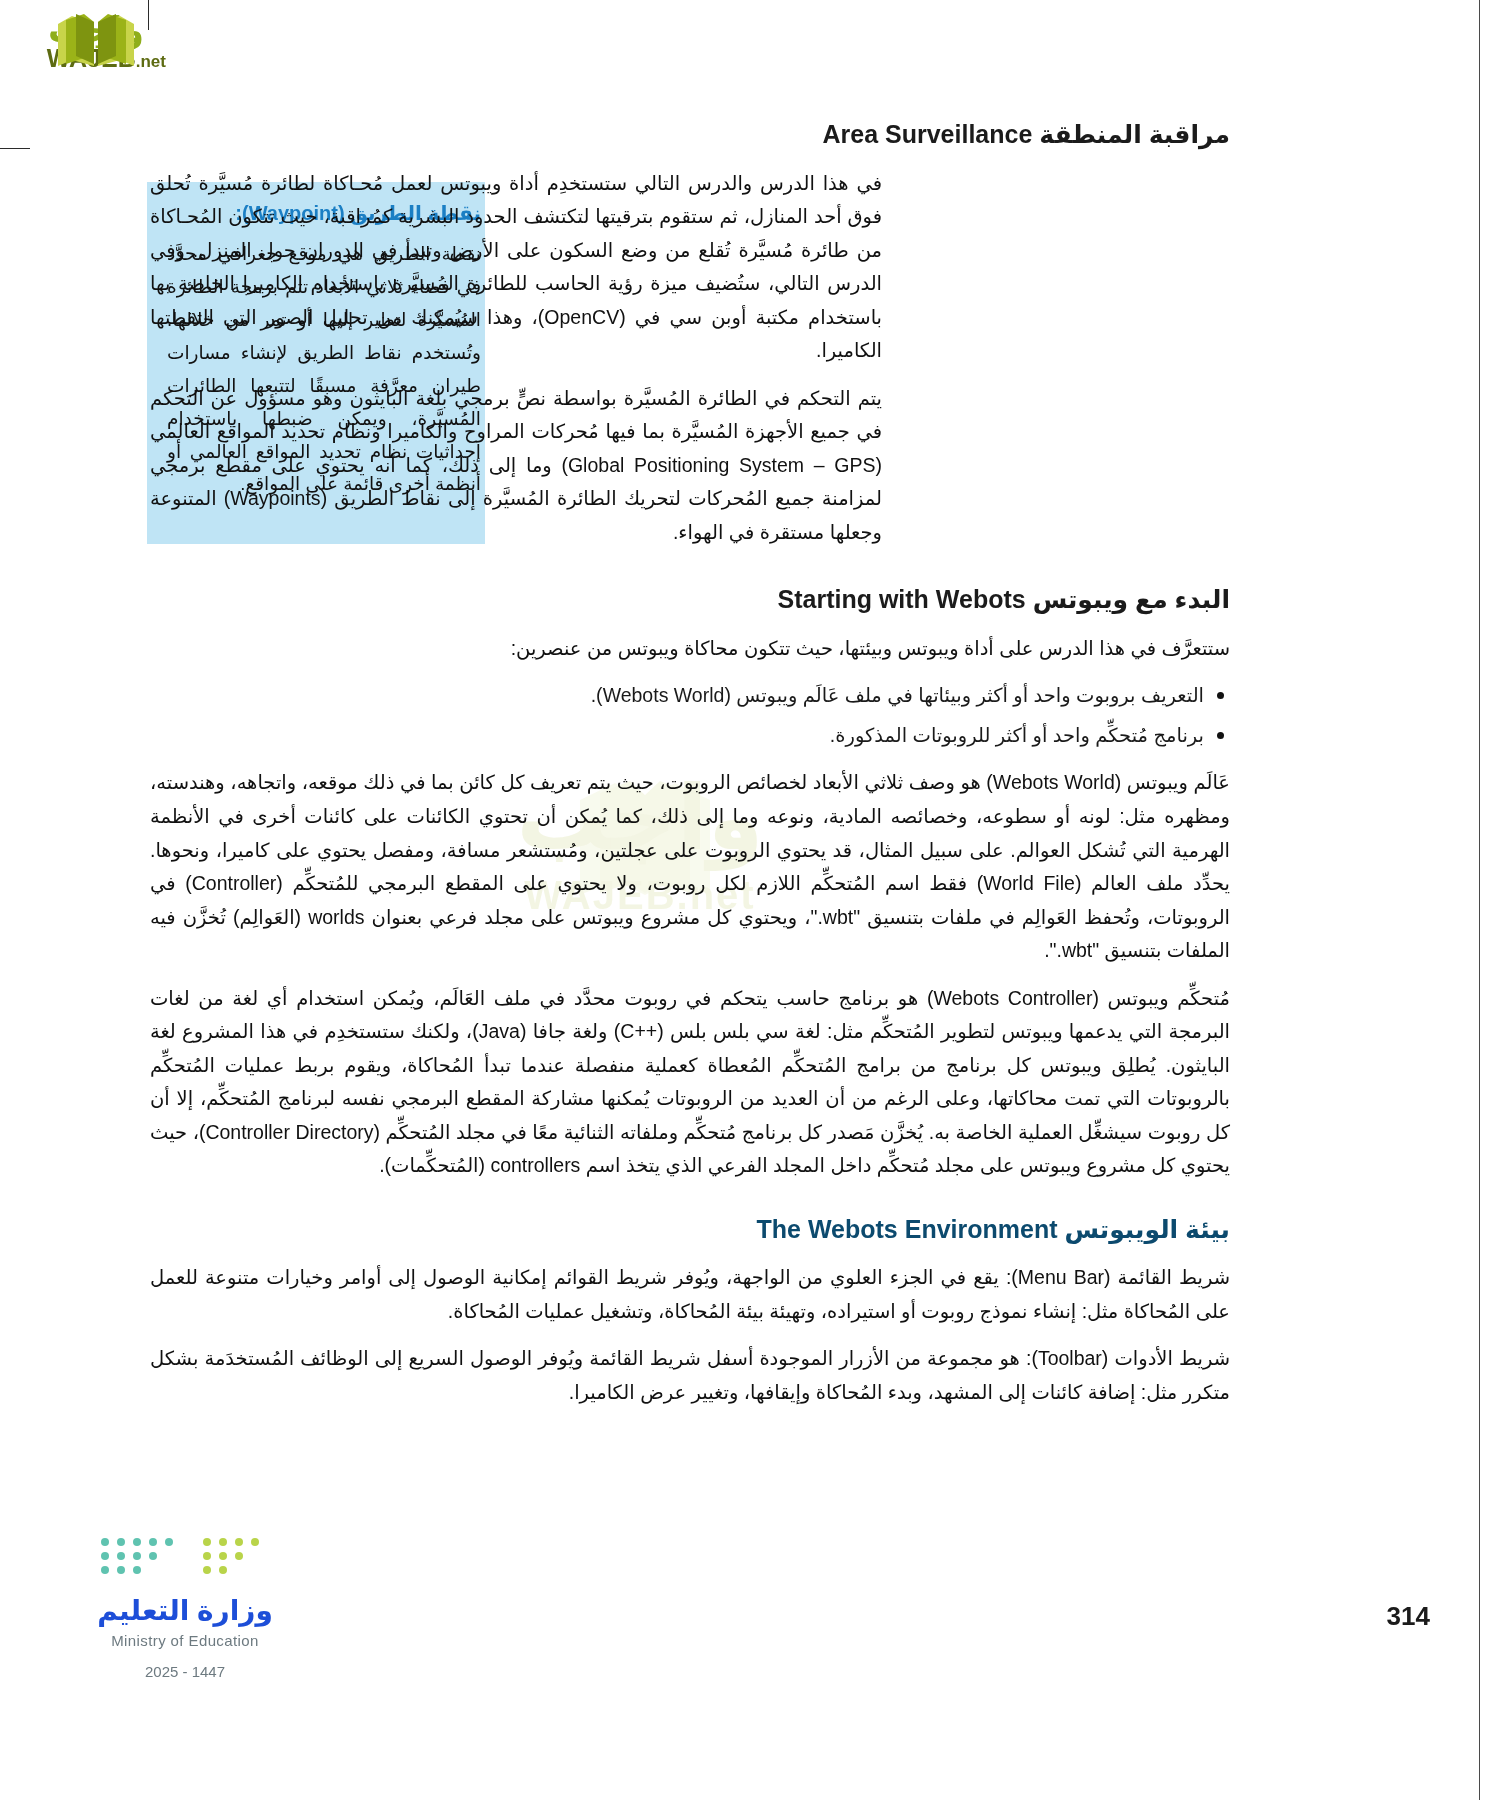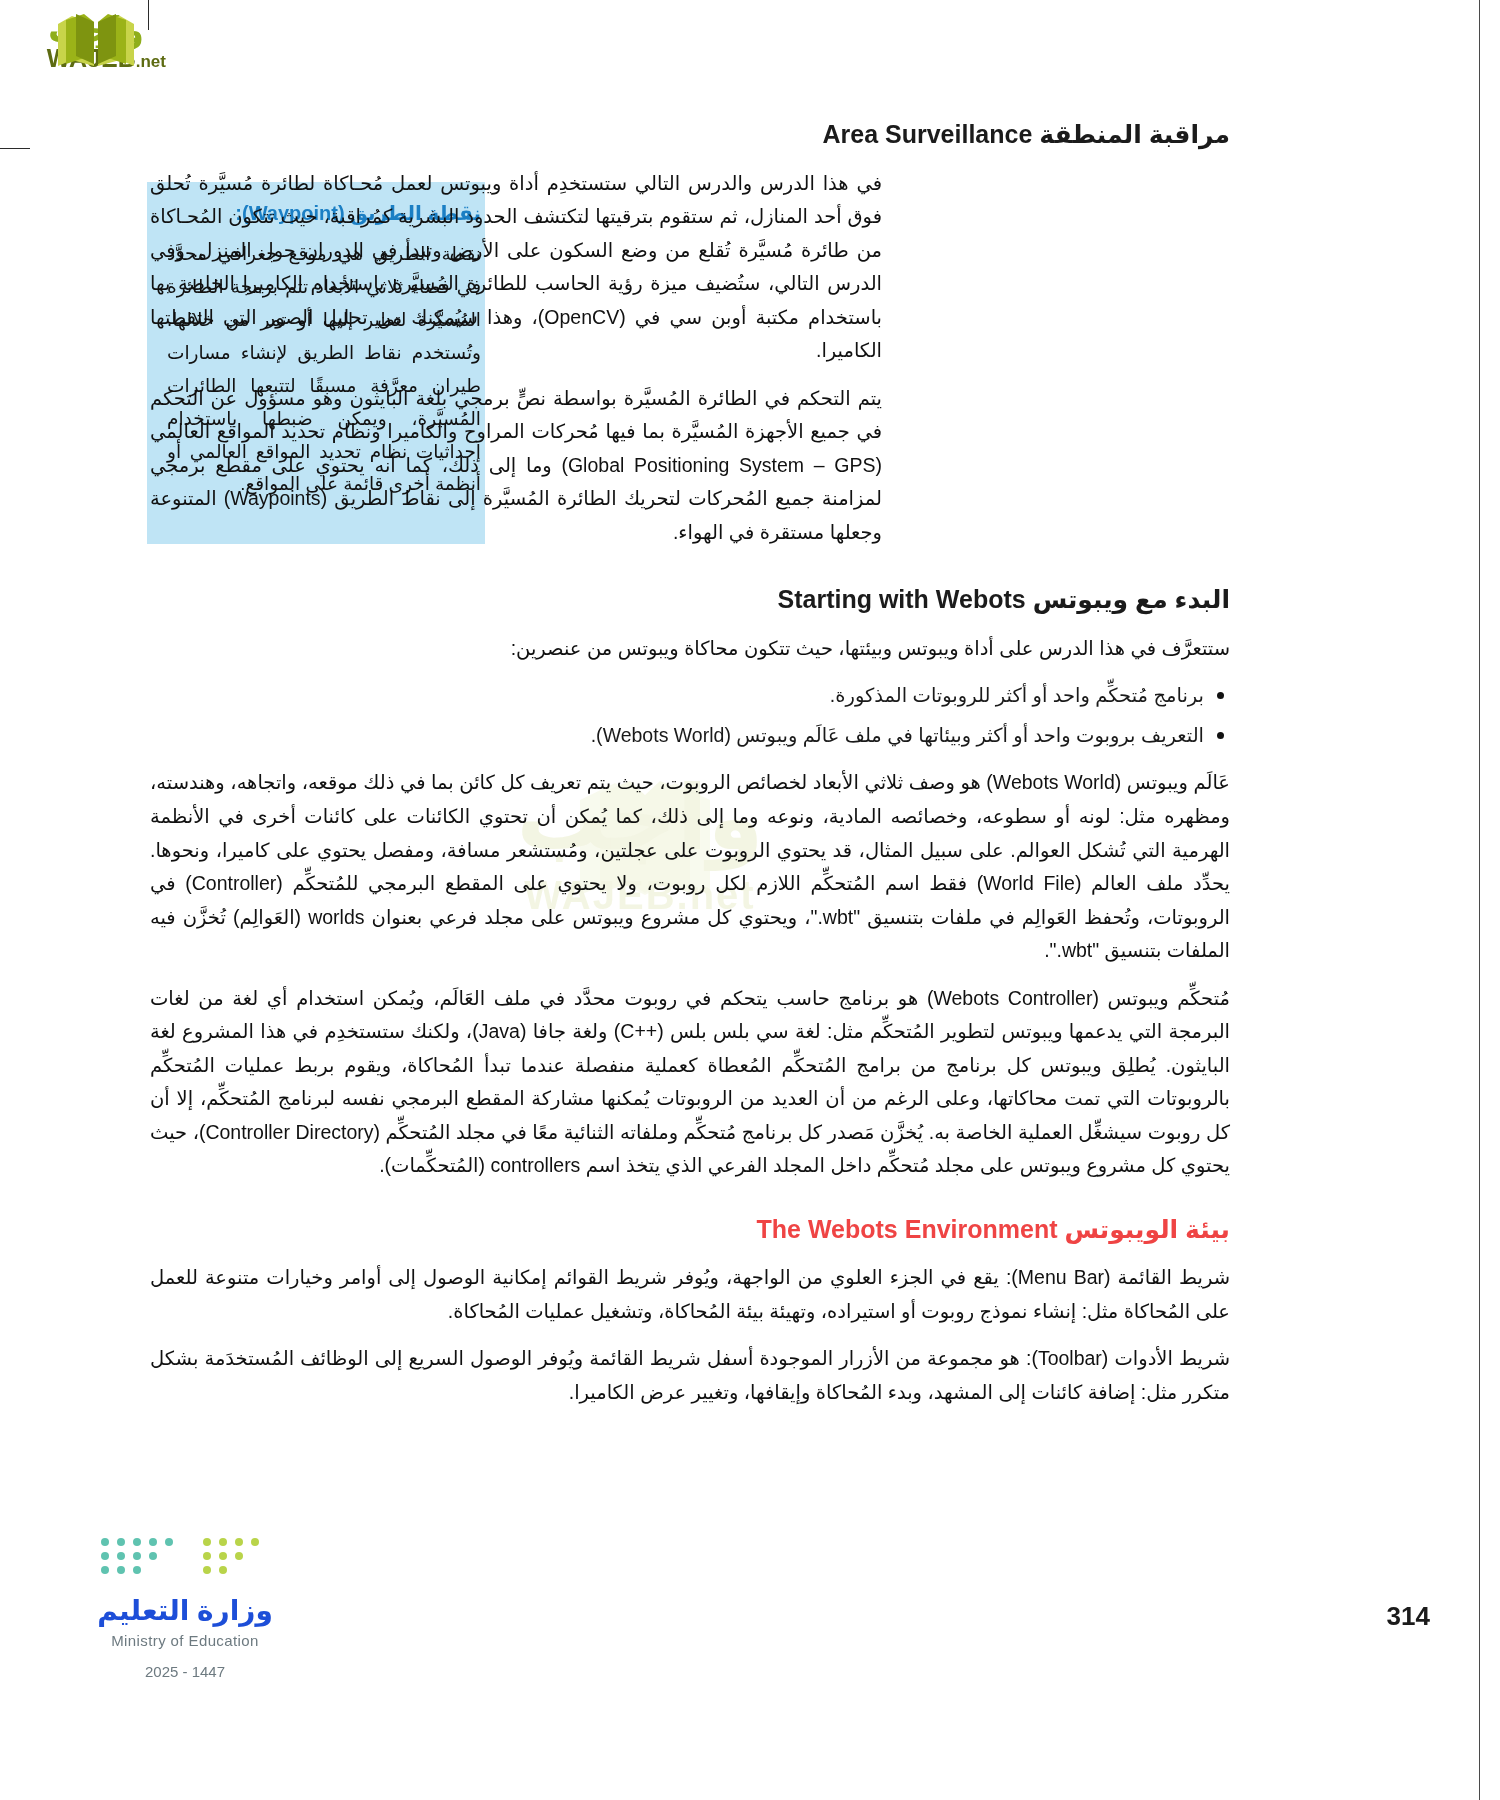--- a/index.html
+++ b/index.html
@@ -82,21 +82,21 @@
   h2.section-title {
     font-size: 25px;
     font-weight: bold;
     color: #1b1b1b;
     margin: 0 0 16px 0;
     text-align: right;
     direction: rtl;
     line-height: 1.3;
   }
   h2.section-title.blue {
-    color: #ef4444;
+    color: #0c4a6e;
   }
   h2.section-title .latin {
     direction: ltr;
     unicode-bidi: embed;
   }
 
   p.body {
     font-size: 19.5px;
     line-height: 1.72;
     text-align: justify;
@@ -310,22 +310,22 @@
     <p class="body">يتم التحكم في الطائرة المُسيَّرة بواسطة نصٍّ برمجي بلغة البايثون وهو مسؤول عن التحكم في جميع الأجهزة المُسيَّرة بما فيها مُحركات المراوح والكاميرا ونظام تحديد المواقع العالمي (Global Positioning System – GPS) وما إلى ذلك، كما أنه يحتوي على مقطع برمجي لمزامنة جميع المُحركات لتحريك الطائرة المُسيَّرة إلى نقاط الطريق (Waypoints) المتنوعة وجعلها مستقرة في الهواء.</p>
 
     <h2 class="section-title" style="margin-top:34px;">
       <span>البدء مع ويبوتس</span>
       <span class="latin">Starting with Webots</span>
     </h2>
 
     <p class="body">ستتعرَّف في هذا الدرس على أداة ويبوتس وبيئتها، حيث تتكون محاكاة ويبوتس من عنصرين:</p>
 
     <ul class="bullets">
+      <li>التعريف بروبوت واحد أو أكثر وبيئاتها في ملف عَالَم ويبوتس (Webots World).</li>
       <li>برنامج مُتحكِّم واحد أو أكثر للروبوتات المذكورة.</li>
-      <li>التعريف بروبوت واحد أو أكثر وبيئاتها في ملف عَالَم ويبوتس (Webots World).</li>
     </ul>
 
     <p class="body">عَالَم ويبوتس (Webots World) هو وصف ثلاثي الأبعاد لخصائص الروبوت، حيث يتم تعريف كل كائن بما في ذلك موقعه، واتجاهه، وهندسته، ومظهره مثل: لونه أو سطوعه، وخصائصه المادية، ونوعه وما إلى ذلك، كما يُمكن أن تحتوي الكائنات على كائنات أخرى في الأنظمة الهرمية التي تُشكل العوالم. على سبيل المثال، قد يحتوي الروبوت على عجلتين، ومُستشعر مسافة، ومفصل يحتوي على كاميرا، ونحوها. يحدِّد ملف العالم (World File) فقط اسم المُتحكِّم اللازم لكل روبوت، ولا يحتوي على المقطع البرمجي للمُتحكِّم (Controller) في الروبوتات، وتُحفظ العَوالِم في ملفات بتنسيق "wbt."، ويحتوي كل مشروع ويبوتس على مجلد فرعي بعنوان worlds (العَوالِم) تُخزَّن فيه الملفات بتنسيق "wbt.".</p>
     <p class="body">مُتحكِّم ويبوتس (Webots Controller) هو برنامج حاسب يتحكم في روبوت محدَّد في ملف العَالَم، ويُمكن استخدام أي لغة من لغات البرمجة التي يدعمها ويبوتس لتطوير المُتحكِّم مثل: لغة سي بلس بلس (++C) ولغة جافا (Java)، ولكنك ستستخدِم في هذا المشروع لغة البايثون. يُطلِق ويبوتس كل برنامج من برامج المُتحكِّم المُعطاة كعملية منفصلة عندما تبدأ المُحاكاة، ويقوم بربط عمليات المُتحكِّم بالروبوتات التي تمت محاكاتها، وعلى الرغم من أن العديد من الروبوتات يُمكنها مشاركة المقطع البرمجي نفسه لبرنامج المُتحكِّم، إلا أن كل روبوت سيشغِّل العملية الخاصة به. يُخزَّن مَصدر كل برنامج مُتحكِّم وملفاته الثنائية معًا في مجلد المُتحكِّم (Controller Directory)، حيث يحتوي كل مشروع ويبوتس على مجلد مُتحكِّم داخل المجلد الفرعي الذي يتخذ اسم controllers (المُتحكِّمات).</p>
 
     <h2 class="section-title blue" style="margin-top:30px;">
       <span>بيئة الويبوتس</span>
       <span class="latin">The Webots Environment</span>
     </h2>
 

